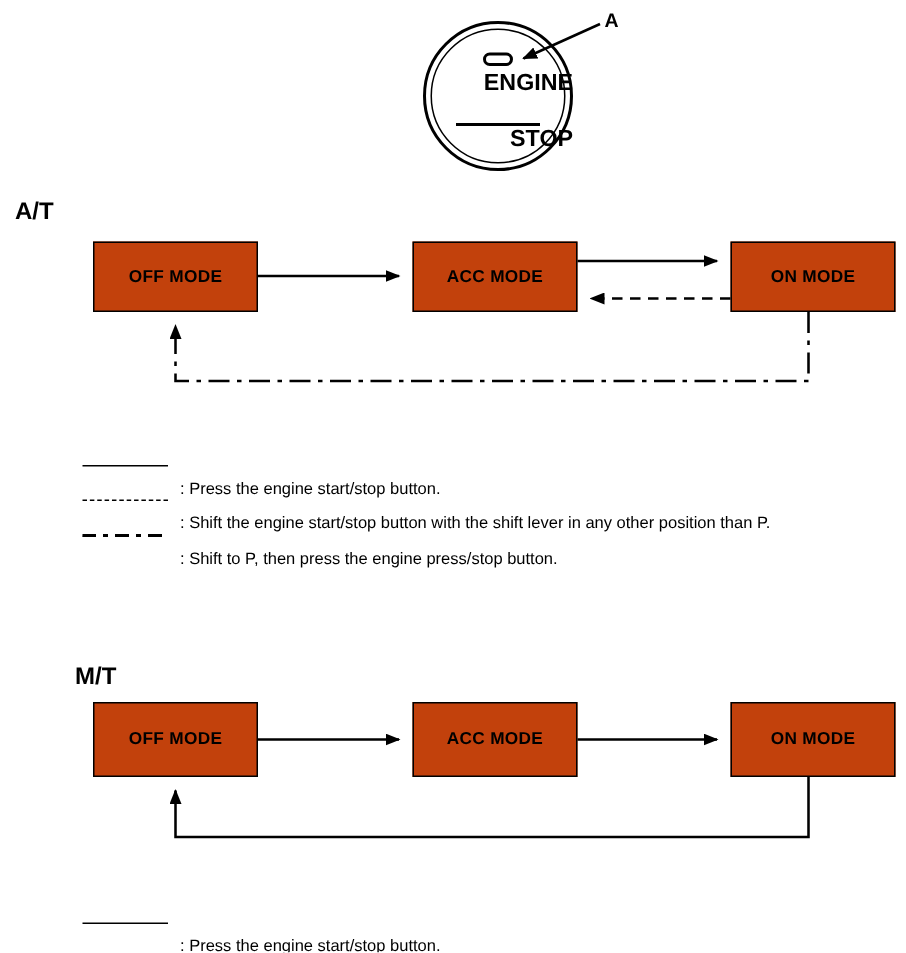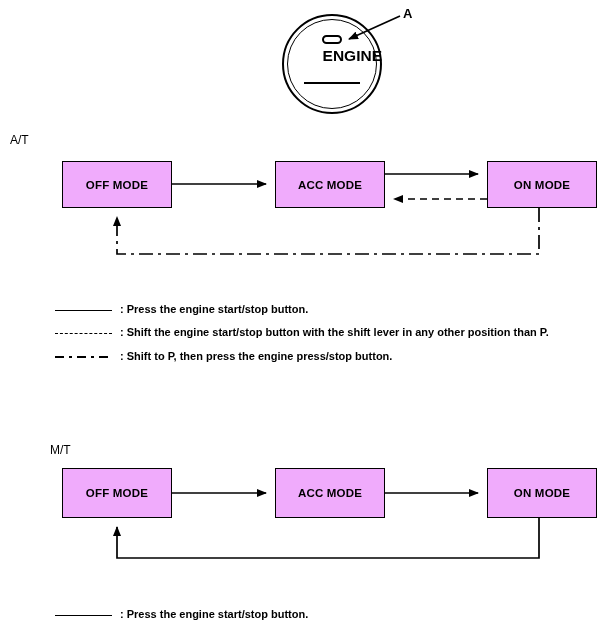--- a/index.html
+++ b/index.html
@@ -75,33 +75,33 @@
   #callout-a-label {
     left: 403px;
     top: 6px;
     font-size: 13px;
     font-weight: bold;
     color: #000;
   }
 
   
   .section-label {
-    font-size: 12px;
-    font-weight: normal;
+    font-size: 16px;
+    font-weight: bold;
     color: #000;
   }
   #label-at { left: 10px; top: 133px; }
   #label-mt { left: 10px; top: 443px; margin-left: 40px; }
 
   
   .mode-box {
     position: absolute;
     border: 1.6px solid #000;
     box-sizing: border-box;
-    background: #f0abfc;
+    background: #c2410c;
     display: flex;
     align-items: center;
     justify-content: center;
     font-size: 11.5px;
     font-weight: bold;
     color: #000;
     letter-spacing: 0.2px;
   }
 
   
@@ -152,42 +152,43 @@
     background:
       repeating-linear-gradient(to right,
         #000 0px, #000 9px,
         transparent 9px, transparent 14px,
         #000 14px, #000 17px,
         transparent 17px, transparent 22px);
   }
   .legend-text {
     position: absolute;
     left: 65px;
-    top: 0;
+    top: 17px;
     font-size: 11px;
-    font-weight: bold;
+    font-weight: normal;
     color: #000;
     white-space: nowrap;
   }
   #legend-at-1 { top: 303px; }
   #legend-at-2 { top: 326px; }
   #legend-at-3 { top: 350px; }
   #legend-mt-1 { top: 608px; }
 </style>
 </head>
 <body>
 
 <div id="page">
 
   <div class="abs" id="button-illustration">
     <div class="btn-outer-ring"></div>
     <div class="btn-inner-ring"></div>
     <div class="btn-led"></div>
     <div class="btn-text btn-engine">ENGINE</div>
     <div class="btn-divider"></div>
+    <div class="btn-text btn-stop">STOP</div>
   </div>
 
   <div class="abs" id="callout-a-label">A</div>
 
   <div class="abs section-label" id="label-at">A/T</div>
   <div class="abs section-label" id="label-mt">M/T</div>
 
   <div class="mode-box" id="at-box-off">OFF MODE</div>
   <div class="mode-box" id="at-box-acc">ACC MODE</div>
   <div class="mode-box" id="at-box-on">ON MODE</div>

